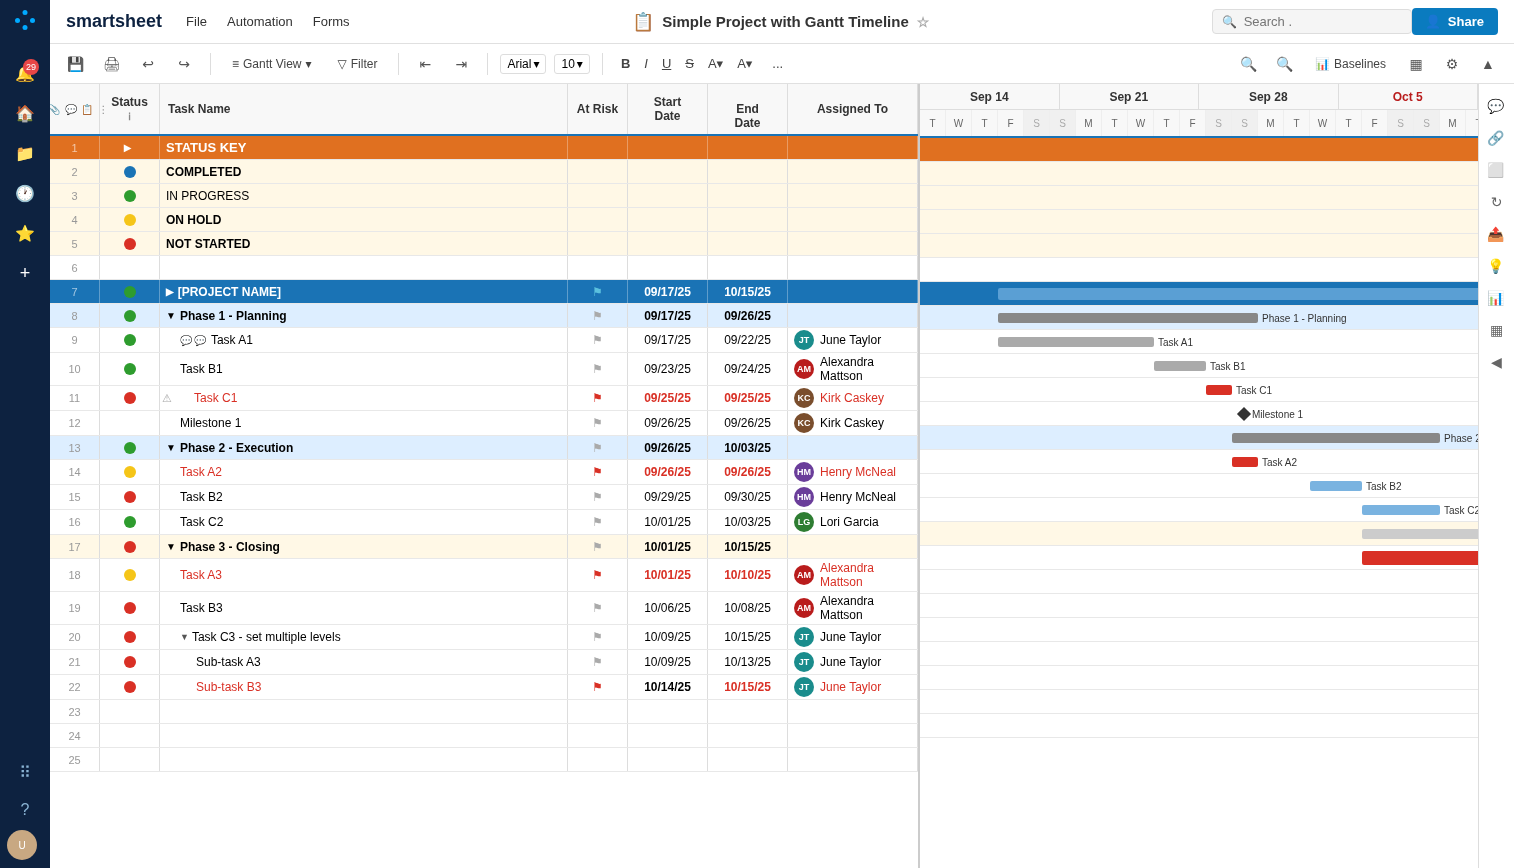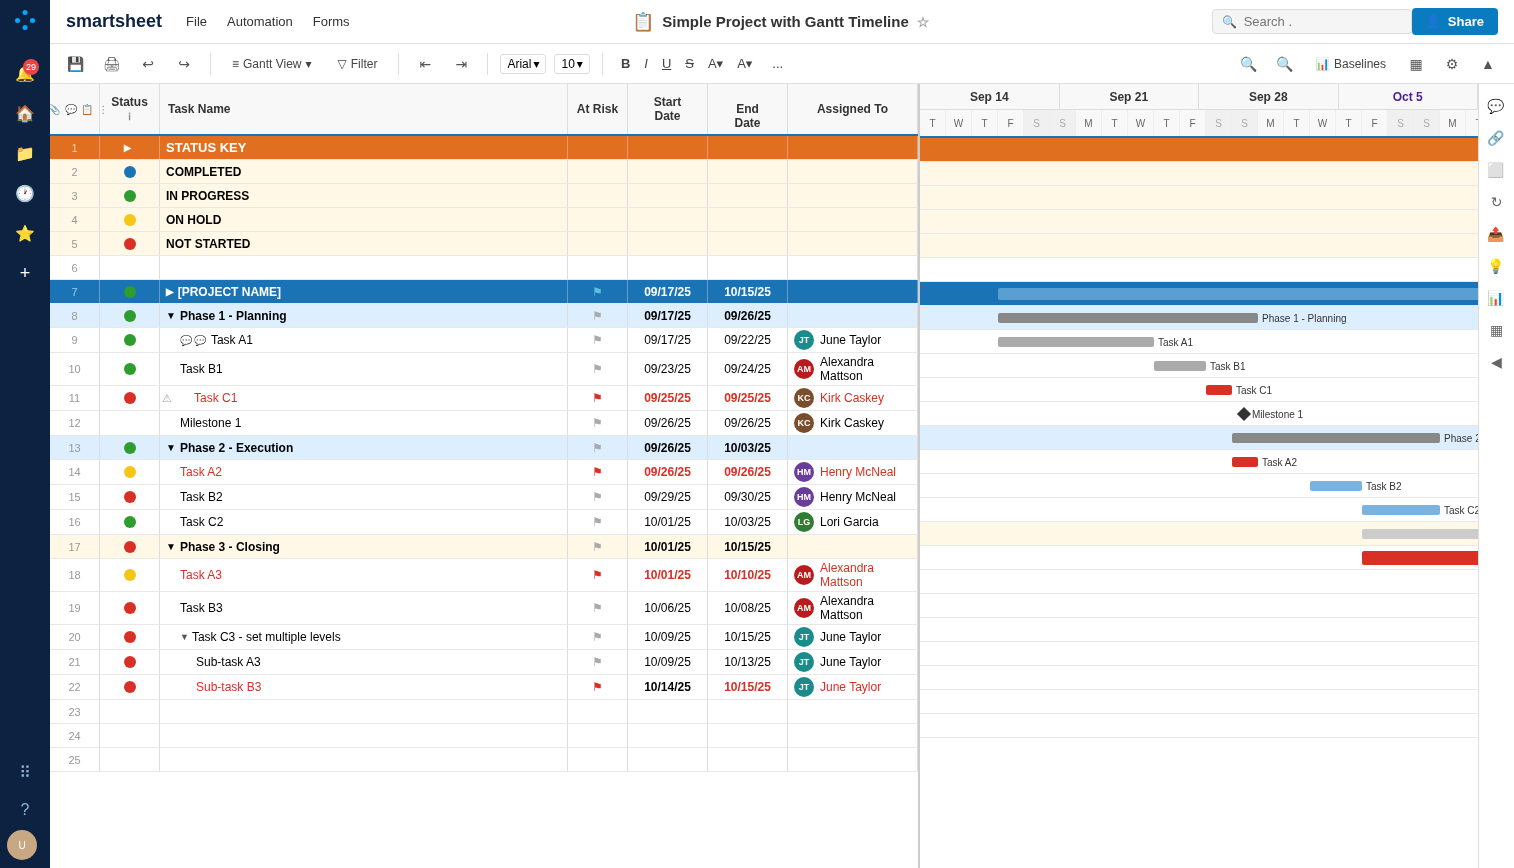--- a/index.html
+++ b/index.html
@@ -291,21 +291,21 @@
           <div class="cell startdate"></div>
           <div class="cell enddate"></div>
           <div class="cell assigned"></div>
         </div>
 
         <div class="sheet-row" style="background:#fff8e6;">
           <div class="row-num">3</div>
           <div class="cell status">
               <div class="status-dot dot-green"></div>
             </div>
-          <div class="cell task" style="font-weight:700;">IN PROGRESS</div>
+          <div class="cell task" style="font-weight:400;">IN PROGRESS</div>
           <div class="cell atrisk"></div>
           <div class="cell startdate"></div>
           <div class="cell enddate"></div>
           <div class="cell assigned"></div>
         </div>
 
         <div class="sheet-row" style="background:#fff8e6;">
           <div class="row-num">4</div>
           <div class="cell status">
               <div class="status-dot dot-yellow"></div>
@@ -681,21 +681,21 @@
           <div class="gantt-week" style="width:182px;border-right:1px solid #ddd;">
             <span style="font-size:12px;font-weight:700;color:#333;">Sep 14</span>
           </div>
           <div class="gantt-week" style="width:182px;border-right:1px solid #ddd;">
             <span style="font-size:12px;font-weight:700;color:#333;">Sep 21</span>
           </div>
           <div class="gantt-week" style="width:182px;border-right:1px solid #ddd;">
             <span style="font-size:12px;font-weight:700;color:#333;">Sep 28</span>
           </div>
           <div class="gantt-week" style="width:182px;">
-            <span style="font-size:12px;font-weight:700;color:#4c1d95;">Oct 5</span>
+            <span style="font-size:12px;font-weight:700;color:#b91c1c;">Oct 5</span>
           </div>
         </div>
 
         <div class="gantt-days" id="gantt-days">
         <div class="gantt-day" style="width: 26px; min-width: 26px;">T</div>
             <div class="gantt-day" style="width: 26px; min-width: 26px;">W</div>
             <div class="gantt-day" style="width: 26px; min-width: 26px;">T</div>
             <div class="gantt-day" style="width: 26px; min-width: 26px;">F</div>
             <div class="gantt-day weekend" style="width: 26px; min-width: 26px;">S</div>
             <div class="gantt-day weekend" style="width: 26px; min-width: 26px;">S</div>

